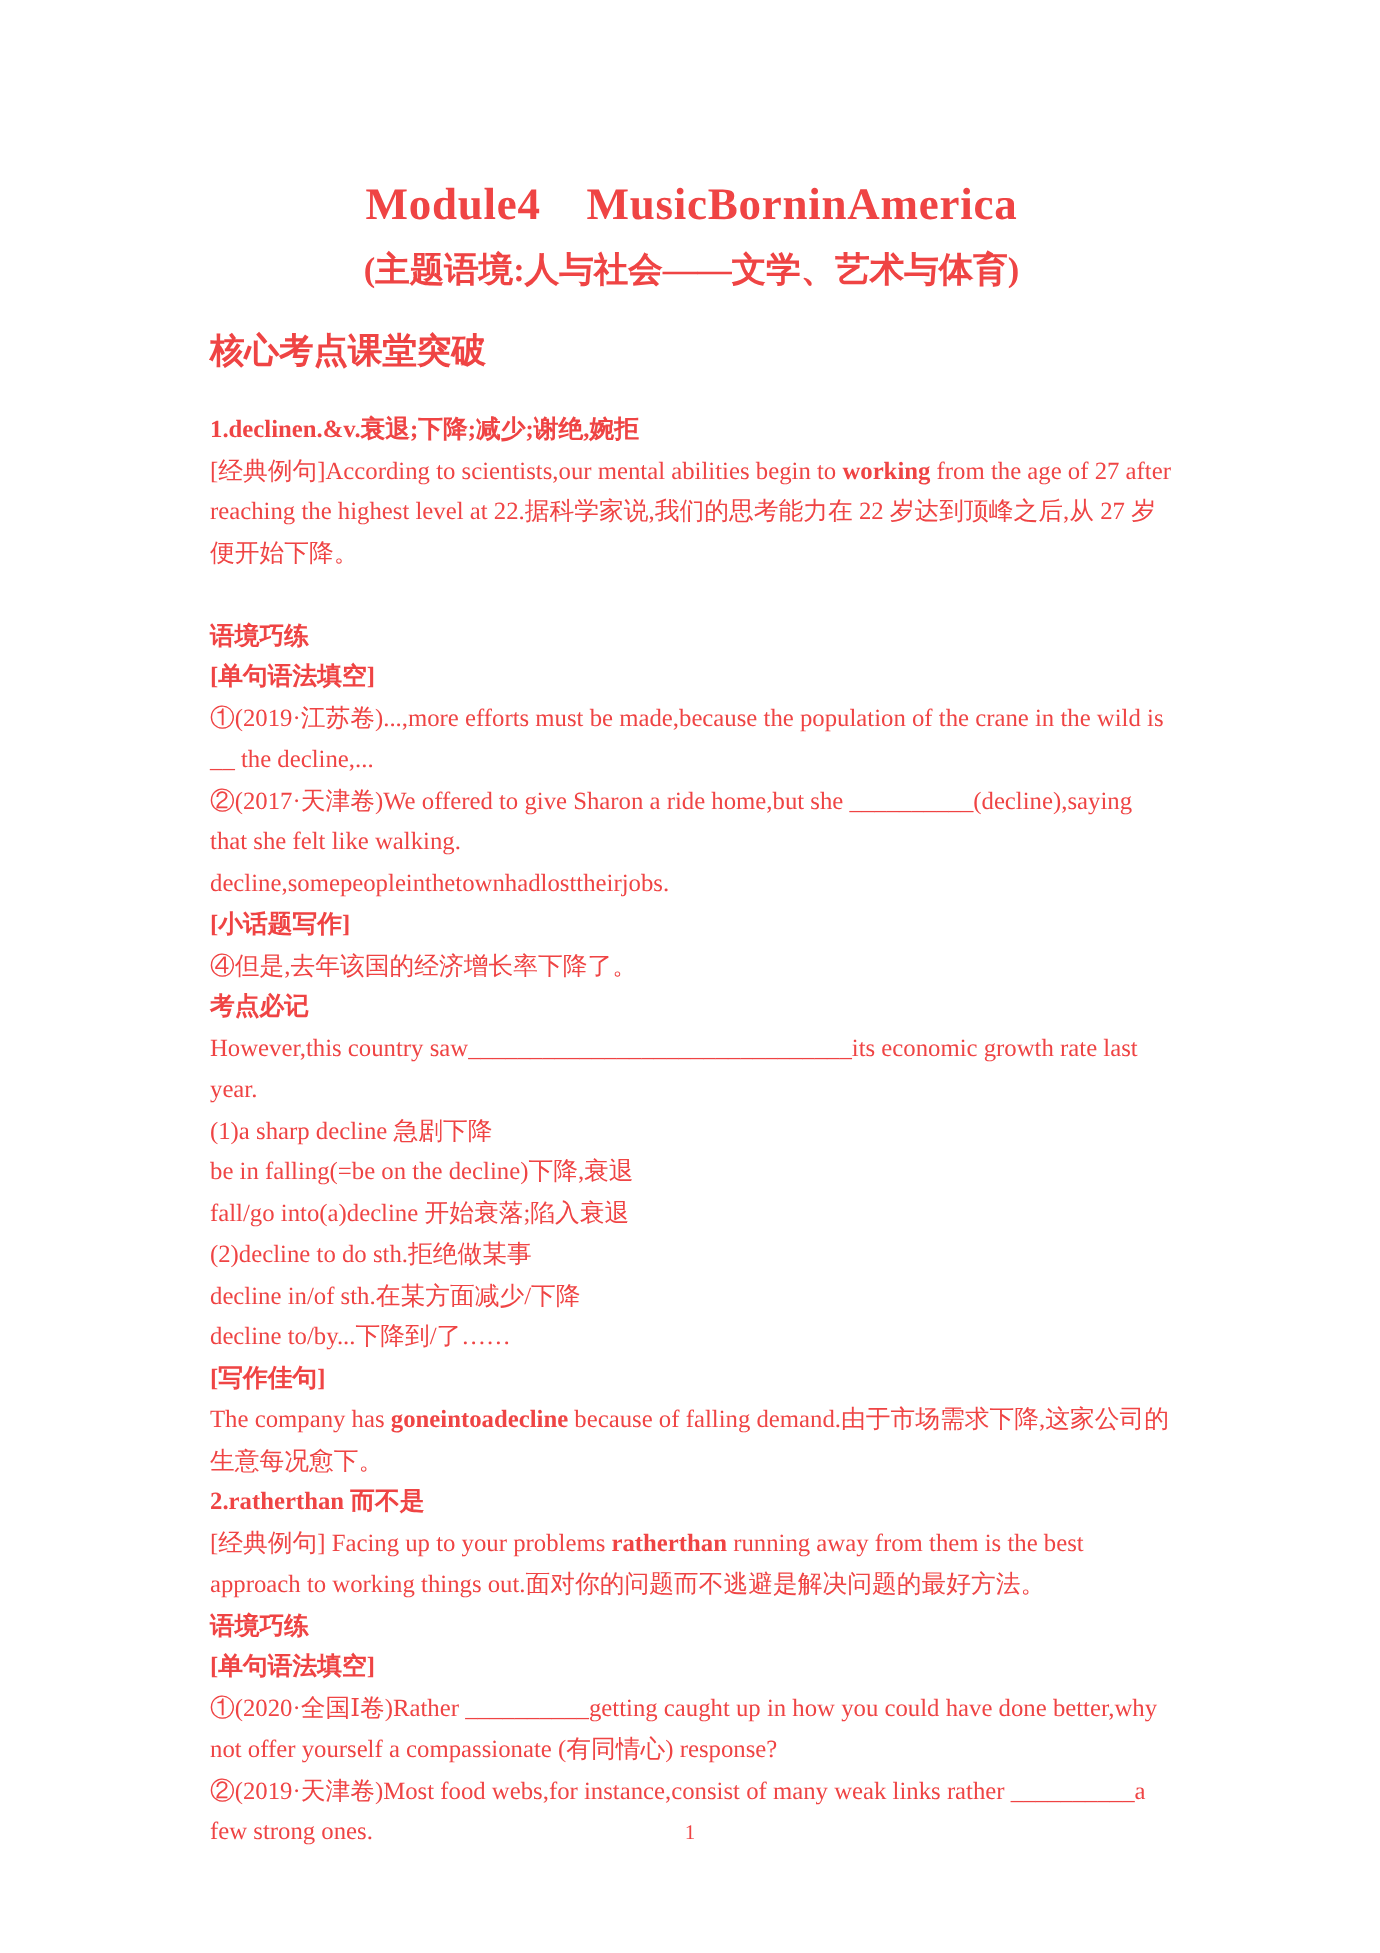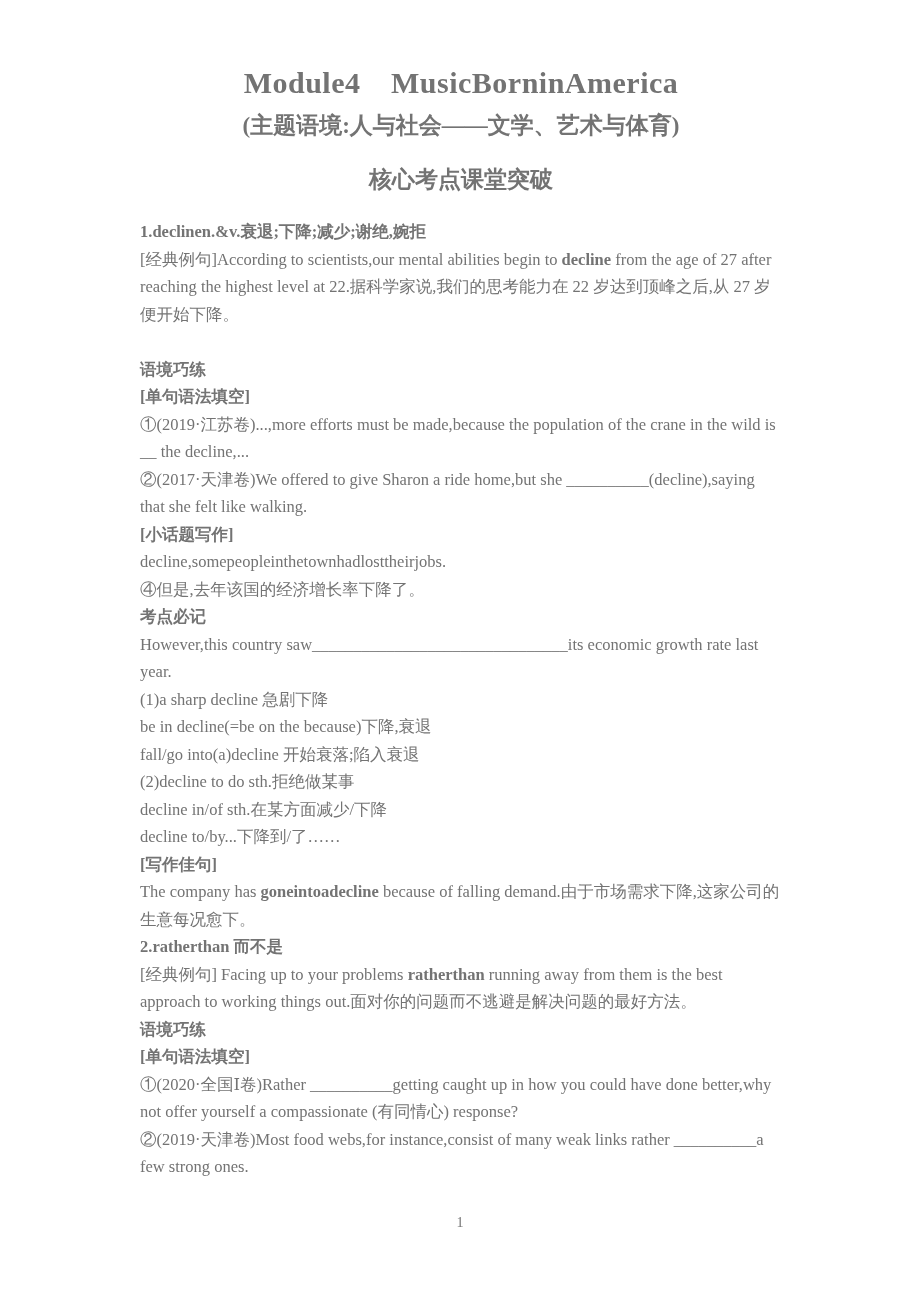--- a/index.html
+++ b/index.html
@@ -2,44 +2,43 @@
 <html><head>
 <meta charset="utf-8">
 <style>
   html, body { margin: 0; padding: 0; background: #ffffff; }
   .page {
     position: relative;
     width: 920px;
     height: 1302px;
     margin: 0 auto;
     background: #ffffff;
-    color: #737373;
+    color: #ef4444;
     font-family: "Liberation Serif", "DejaVu Serif", serif;
     box-sizing: border-box;
-    padding: 64px 138px 0 140px;
+    padding: 118px 138px 0 140px;
     overflow: hidden;
   }
   .title {
     margin: 0 0 10px 0;
     text-align: center;
     font-size: 30px;
     line-height: 38px;
     font-weight: bold;
     letter-spacing: 0.5px;
   }
   .subtitle {
     margin: 0 0 26px 0;
     text-align: center;
     font-size: 23px;
     line-height: 28px;
     font-weight: bold;
   }
   .section-heading {
     margin: 0 0 24px 0;
-    text-align: center;
     font-size: 23px;
     line-height: 28px;
     font-weight: bold;
   }
   .doc-body {
     font-size: 16.5px;
     line-height: 27.5px;
   }
   .para { min-height: 27.5px; }
   .para.blank { height: 27.5px; }
@@ -56,33 +55,33 @@
 </style>
 </head>
 <body>
 
 <div class="page">
   <h1 class="title">Module4　MusicBorninAmerica</h1>
   <h2 class="subtitle">(主题语境:人与社会——文学、艺术与体育)</h2>
   <h2 class="section-heading">核心考点课堂突破</h2>
   <div class="doc-body">
       <div class="para"><span class="bold">1.declinen.&amp;v.衰退;下降;减少;谢绝,婉拒</span></div>
-      <div class="para"><span>[经典例句]According to scientists,our mental abilities begin to </span><span class="bold">decline</span><span> from the age of 27 after reaching the highest level at 22.据科学家说,我们的思考能力在 22 岁达到顶峰之后,从 27 岁便开始下降。</span></div>
+      <div class="para"><span>[经典例句]According to scientists,our mental abilities begin to </span><span class="bold">working</span><span> from the age of 27 after reaching the highest level at 22.据科学家说,我们的思考能力在 22 岁达到顶峰之后,从 27 岁便开始下降。</span></div>
       <div class="para blank"></div>
       <div class="para"><span class="bold">语境巧练</span></div>
       <div class="para"><span class="bold">[单句语法填空]</span></div>
       <div class="para"><span>①(2019·江苏卷)...,more efforts must be made,because the population of the crane in the wild is __ the decline,...</span></div>
       <div class="para"><span>②(2017·天津卷)We offered to give Sharon a ride home,but she __________(decline),saying that she felt like walking.</span></div>
+      <div class="para"><span>decline,somepeopleinthetownhadlosttheirjobs.</span></div>
       <div class="para"><span class="bold">[小话题写作]</span></div>
-      <div class="para"><span>decline,somepeopleinthetownhadlosttheirjobs.</span></div>
       <div class="para"><span>④但是,去年该国的经济增长率下降了。</span></div>
       <div class="para"><span class="bold">考点必记</span></div>
       <div class="para"><span>However,this country saw_______________________________its economic growth rate last year.</span></div>
       <div class="para"><span>(1)a sharp decline 急剧下降</span></div>
-      <div class="para"><span>be in decline(=be on the because)下降,衰退</span></div>
+      <div class="para"><span>be in falling(=be on the decline)下降,衰退</span></div>
       <div class="para"><span>fall/go into(a)decline 开始衰落;陷入衰退</span></div>
       <div class="para"><span>(2)decline to do sth.拒绝做某事</span></div>
       <div class="para"><span>decline in/of sth.在某方面减少/下降</span></div>
       <div class="para"><span>decline to/by...下降到/了……</span></div>
       <div class="para"><span class="bold">[写作佳句]</span></div>
       <div class="para"><span>The company has </span><span class="bold">goneintoadecline</span><span> because of falling demand.由于市场需求下降,这家公司的生意每况愈下。</span></div>
       <div class="para"><span class="bold">2.ratherthan 而不是</span></div>
       <div class="para"><span>[经典例句] Facing up to your problems </span><span class="bold">ratherthan</span><span> running away from them is the best approach to working things out.面对你的问题而不逃避是解决问题的最好方法。</span></div>
       <div class="para"><span class="bold">语境巧练</span></div>
       <div class="para"><span class="bold">[单句语法填空]</span></div>

